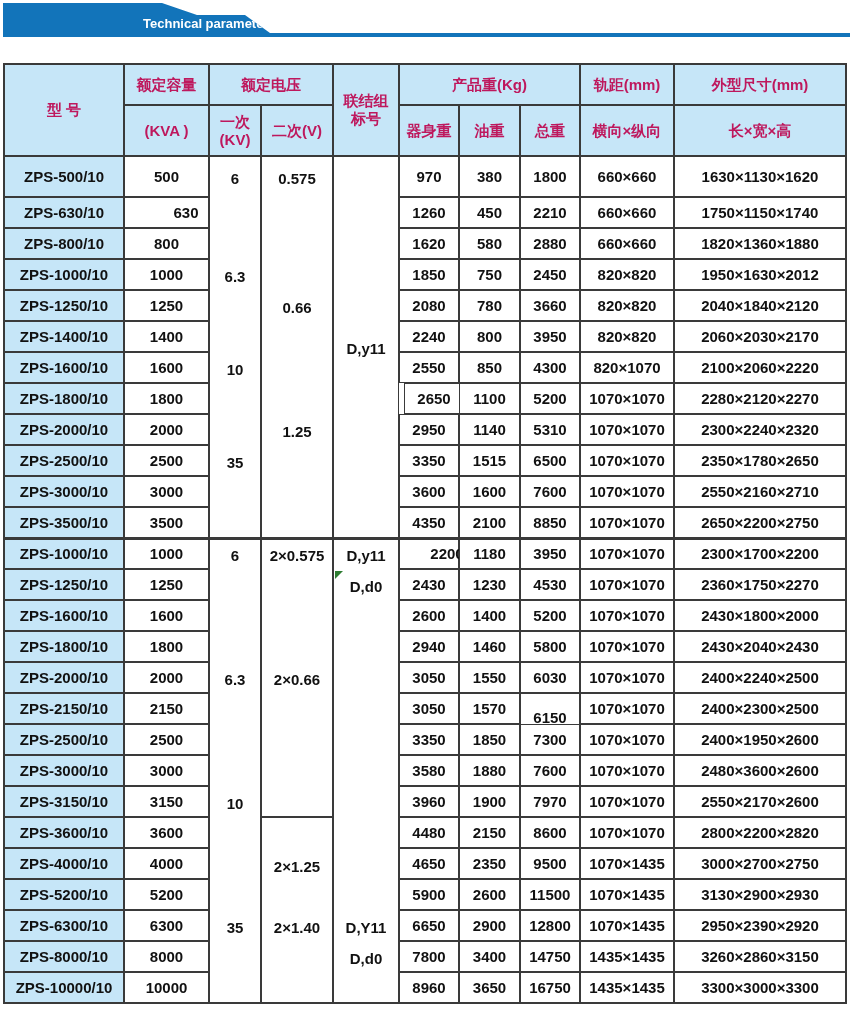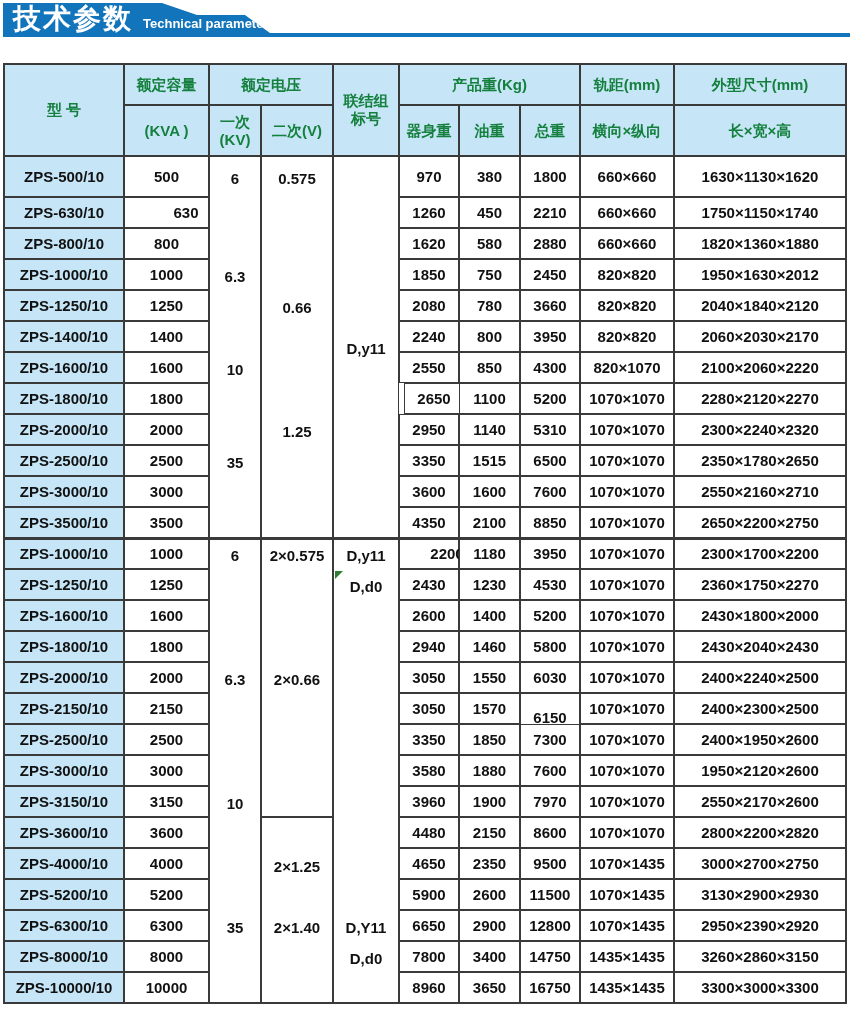--- a/index.html
+++ b/index.html
@@ -18,21 +18,21 @@
   #banner{position:absolute;left:0;top:0;width:850px;height:42px;background:var(--blue);
     clip-path:polygon(3px 3px,162px 3px,197px 15px,245px 15px,270px 33px,850px 33px,850px 37px,3px 37px);}
   #banner .zh{position:absolute;left:13px;top:2px;color:#fff;font-size:28px;font-weight:700;letter-spacing:2px;line-height:34px;}
   #banner .en{position:absolute;left:143px;top:16px;color:#fff;font-size:13px;font-weight:700;line-height:16px;}
 
   
   #ptable{position:absolute;left:4px;top:64px;width:842px;height:939px;box-shadow:0 0 0 1px var(--border);background:#fff;}
   .cell{position:absolute;box-sizing:border-box;border:1px solid var(--border);background:var(--cellbg);
     display:flex;align-items:center;justify-content:center;font-size:15px;font-weight:600;color:var(--ink);white-space:nowrap;}
   .hcell{position:absolute;box-sizing:border-box;border:1px solid var(--border);background:var(--lightblue);
-    display:flex;flex-direction:column;align-items:center;justify-content:center;font-size:15px;font-weight:700;color:#15803d;line-height:1.2;white-space:nowrap;}
+    display:flex;flex-direction:column;align-items:center;justify-content:center;font-size:15px;font-weight:700;color:#be185d;line-height:1.2;white-space:nowrap;}
   .model{background:var(--lightblue);}
   .merged{background:var(--cellbg);}
   .mval{position:absolute;left:0;right:0;transform:translateY(-50%);text-align:center;}
   .marker{position:absolute;left:1px;width:0;height:0;border-top:8px solid var(--green);border-right:8px solid transparent;}
   #section-divider{position:absolute;left:0;top:473px;width:842px;height:3px;background:var(--border);z-index:2;}
 
   
   .h-model   {left:0;   top:0;   width:120px;height:92px;}
   .h-cap     {left:120px;top:0;  width:85px; height:41px;}
   .h-capunit {left:120px;top:41px;width:85px;height:51px;}
@@ -48,21 +48,20 @@
   .h-gaugesub{left:576px;top:41px;width:94px;height:51px;}
   .h-dims    {left:670px;top:0;  width:172px;height:41px;}
   .h-dimssub {left:670px;top:41px;width:172px;height:51px;}
 </style>
 </head>
 <body>
 
 <div id="page">
 
   <div id="banner">
-    <span class="zh">技术参数</span>
     <span class="en">Technical parameter</span>
   </div>
 
   <div id="ptable">
 
     <div class="hcell h-model">
         <span>型 号</span>
       </div>
     <div class="hcell h-cap">
         <span>额定容量</span>
@@ -256,21 +255,21 @@
         <div class="cell" style="left: 455px; top: 660px; width: 61px; height: 31px;">1850</div>
         <div class="cell" style="left: 516px; top: 660px; width: 60px; height: 31px;">7300</div>
         <div class="cell" style="left: 576px; top: 660px; width: 94px; height: 31px;">1070×1070</div>
         <div class="cell" style="left: 670px; top: 660px; width: 172px; height: 31px;">2400×1950×2600</div>
         <div class="cell model" style="left: 0px; top: 691px; width: 120px; height: 31px;">ZPS-3000/10</div>
         <div class="cell" style="left: 120px; top: 691px; width: 85px; height: 31px;">3000</div>
         <div class="cell" style="left: 395px; top: 691px; width: 60px; height: 31px;">3580</div>
         <div class="cell" style="left: 455px; top: 691px; width: 61px; height: 31px;">1880</div>
         <div class="cell" style="left: 516px; top: 691px; width: 60px; height: 31px;">7600</div>
         <div class="cell" style="left: 576px; top: 691px; width: 94px; height: 31px;">1070×1070</div>
-        <div class="cell" style="left: 670px; top: 691px; width: 172px; height: 31px;">1950×2120×2600</div>
+        <div class="cell" style="left: 670px; top: 691px; width: 172px; height: 31px;">2480×3600×2600</div>
         <div class="cell model" style="left: 0px; top: 722px; width: 120px; height: 31px;">ZPS-3150/10</div>
         <div class="cell" style="left: 120px; top: 722px; width: 85px; height: 31px;">3150</div>
         <div class="cell" style="left: 395px; top: 722px; width: 60px; height: 31px;">3960</div>
         <div class="cell" style="left: 455px; top: 722px; width: 61px; height: 31px;">1900</div>
         <div class="cell" style="left: 516px; top: 722px; width: 60px; height: 31px;">7970</div>
         <div class="cell" style="left: 576px; top: 722px; width: 94px; height: 31px;">1070×1070</div>
         <div class="cell" style="left: 670px; top: 722px; width: 172px; height: 31px;">2550×2170×2600</div>
         <div class="cell model" style="left: 0px; top: 753px; width: 120px; height: 31px;">ZPS-3600/10</div>
         <div class="cell" style="left: 120px; top: 753px; width: 85px; height: 31px;">3600</div>
         <div class="cell" style="left: 395px; top: 753px; width: 60px; height: 31px;">4480</div>

